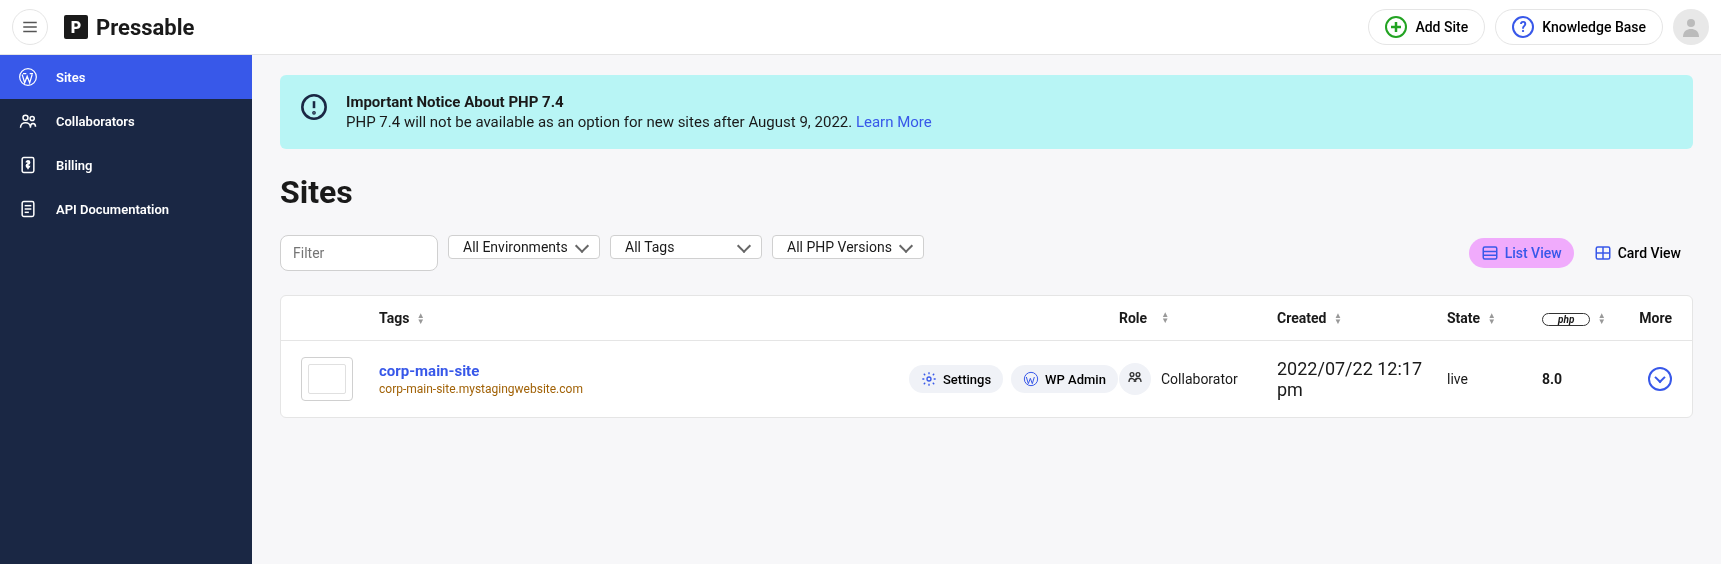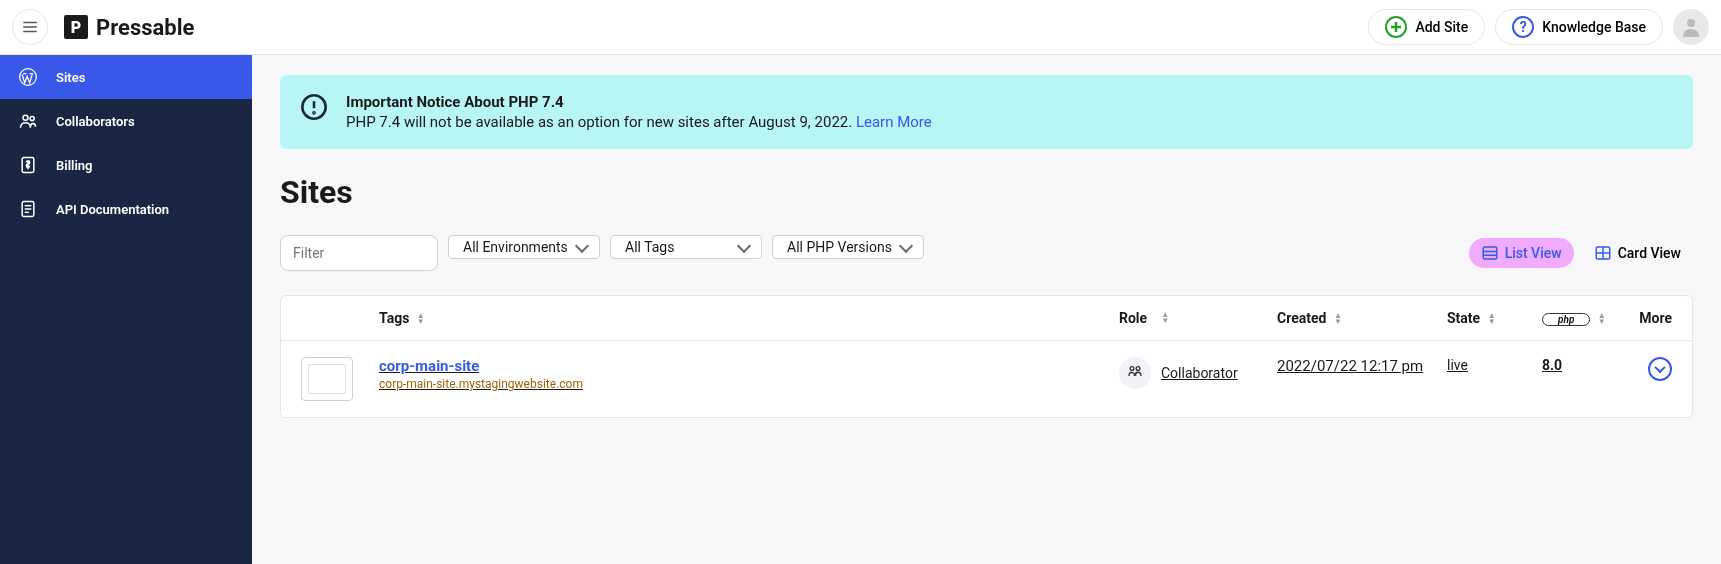--- a/index.html
+++ b/index.html
@@ -242,25 +242,24 @@
     .table-header {
       display: flex;
       align-items: center;
       padding: 14px 20px;
       border-bottom: 1px solid #e5e5e5;
       font-size: 14px;
       font-weight: 700;
     }
     .table-row {
       display: flex;
-      align-items: flex-start;
+      align-items: center;
       padding: 16px 20px;
       border-bottom: 1px solid #e5e5e5;
       font-size: 14px;
-      text-decoration: underline;
     }
     .table-row:last-child { border-bottom: none; }
     .col-thumb { width: 78px; }
     .col-name { flex: 1; }
     .col-actions { width: 210px; display: flex; gap: 8px; }
     .col-role { width: 158px; display: flex; align-items: center; gap: 10px; }
     .col-created { width: 170px; }
     .col-state { width: 95px; }
     .col-php { width: 90px; }
     .col-more { width: 40px; text-align: right; }
@@ -507,31 +506,47 @@
       </div>
 
       <div class="table-row">
         <div class="col-thumb">
           <div class="thumb"></div>
         </div>
         <div class="col-name">
           <div class="site-name">corp-main-site</div>
           <div class="site-url">corp-main-site.mystagingwebsite.com</div>
         </div>
+        <div class="col-actions">
+          <button class="pill-btn">
+            <svg viewBox="0 0 24 24" fill="none" stroke="#3858e9" stroke-width="2">
+                <circle cx="12" cy="12" r="3"></circle>
+                <path d="M12 2 L12 5 M12 19 L12 22 M4.2 4.2 L6.3 6.3 M17.7 17.7 L19.8 19.8 M2 12 L5 12 M19 12 L22 12 M4.2 19.8 L6.3 17.7 M17.7 6.3 L19.8 4.2"></path>
+              </svg>
+            <span>Settings</span>
+          </button>
+          <button class="pill-btn">
+            <svg viewBox="0 0 24 24" fill="none" stroke="#3858e9" stroke-width="1.5">
+                <circle cx="12" cy="12" r="10"></circle>
+                <path d="M5 9 L8 19 L11 11 L14 19 L17 9"></path>
+              </svg>
+            <span>WP Admin</span>
+          </button>
+        </div>
         <div class="col-role">
           <span class="role-icon">
             <svg viewBox="0 0 24 24" fill="none" stroke="#333" stroke-width="1.8">
                 <circle cx="8" cy="6" r="2.5"></circle>
                 <circle cx="16" cy="6" r="2.5"></circle>
                 <path d="M4 16 C4 12 6 11 8 11 M12 16 C12 12 14 11 16 11 C18 11 20 12 20 16 M8 11 L14 15 M16 11 L10 15"></path>
               </svg>
           </span>
           <span>Collaborator</span>
         </div>
-        <div class="col-created" style="font-size:15px;">2022/07/22 12:17 pm</div>
+        <div class="col-created" style="font-size:18px;">2022/07/22 12:17 pm</div>
         <div class="col-state">live</div>
         <div class="col-php" style="font-weight:700;">8.0</div>
         <div class="col-more">
           <span class="more-btn"></span>
         </div>
       </div>
     </div>
   </main>
 </div>
 

